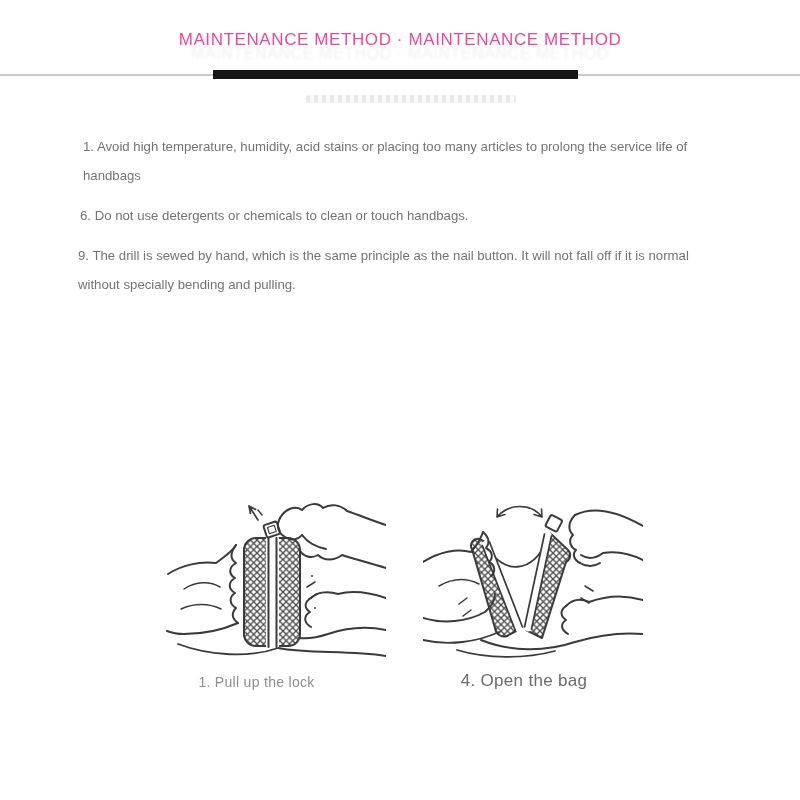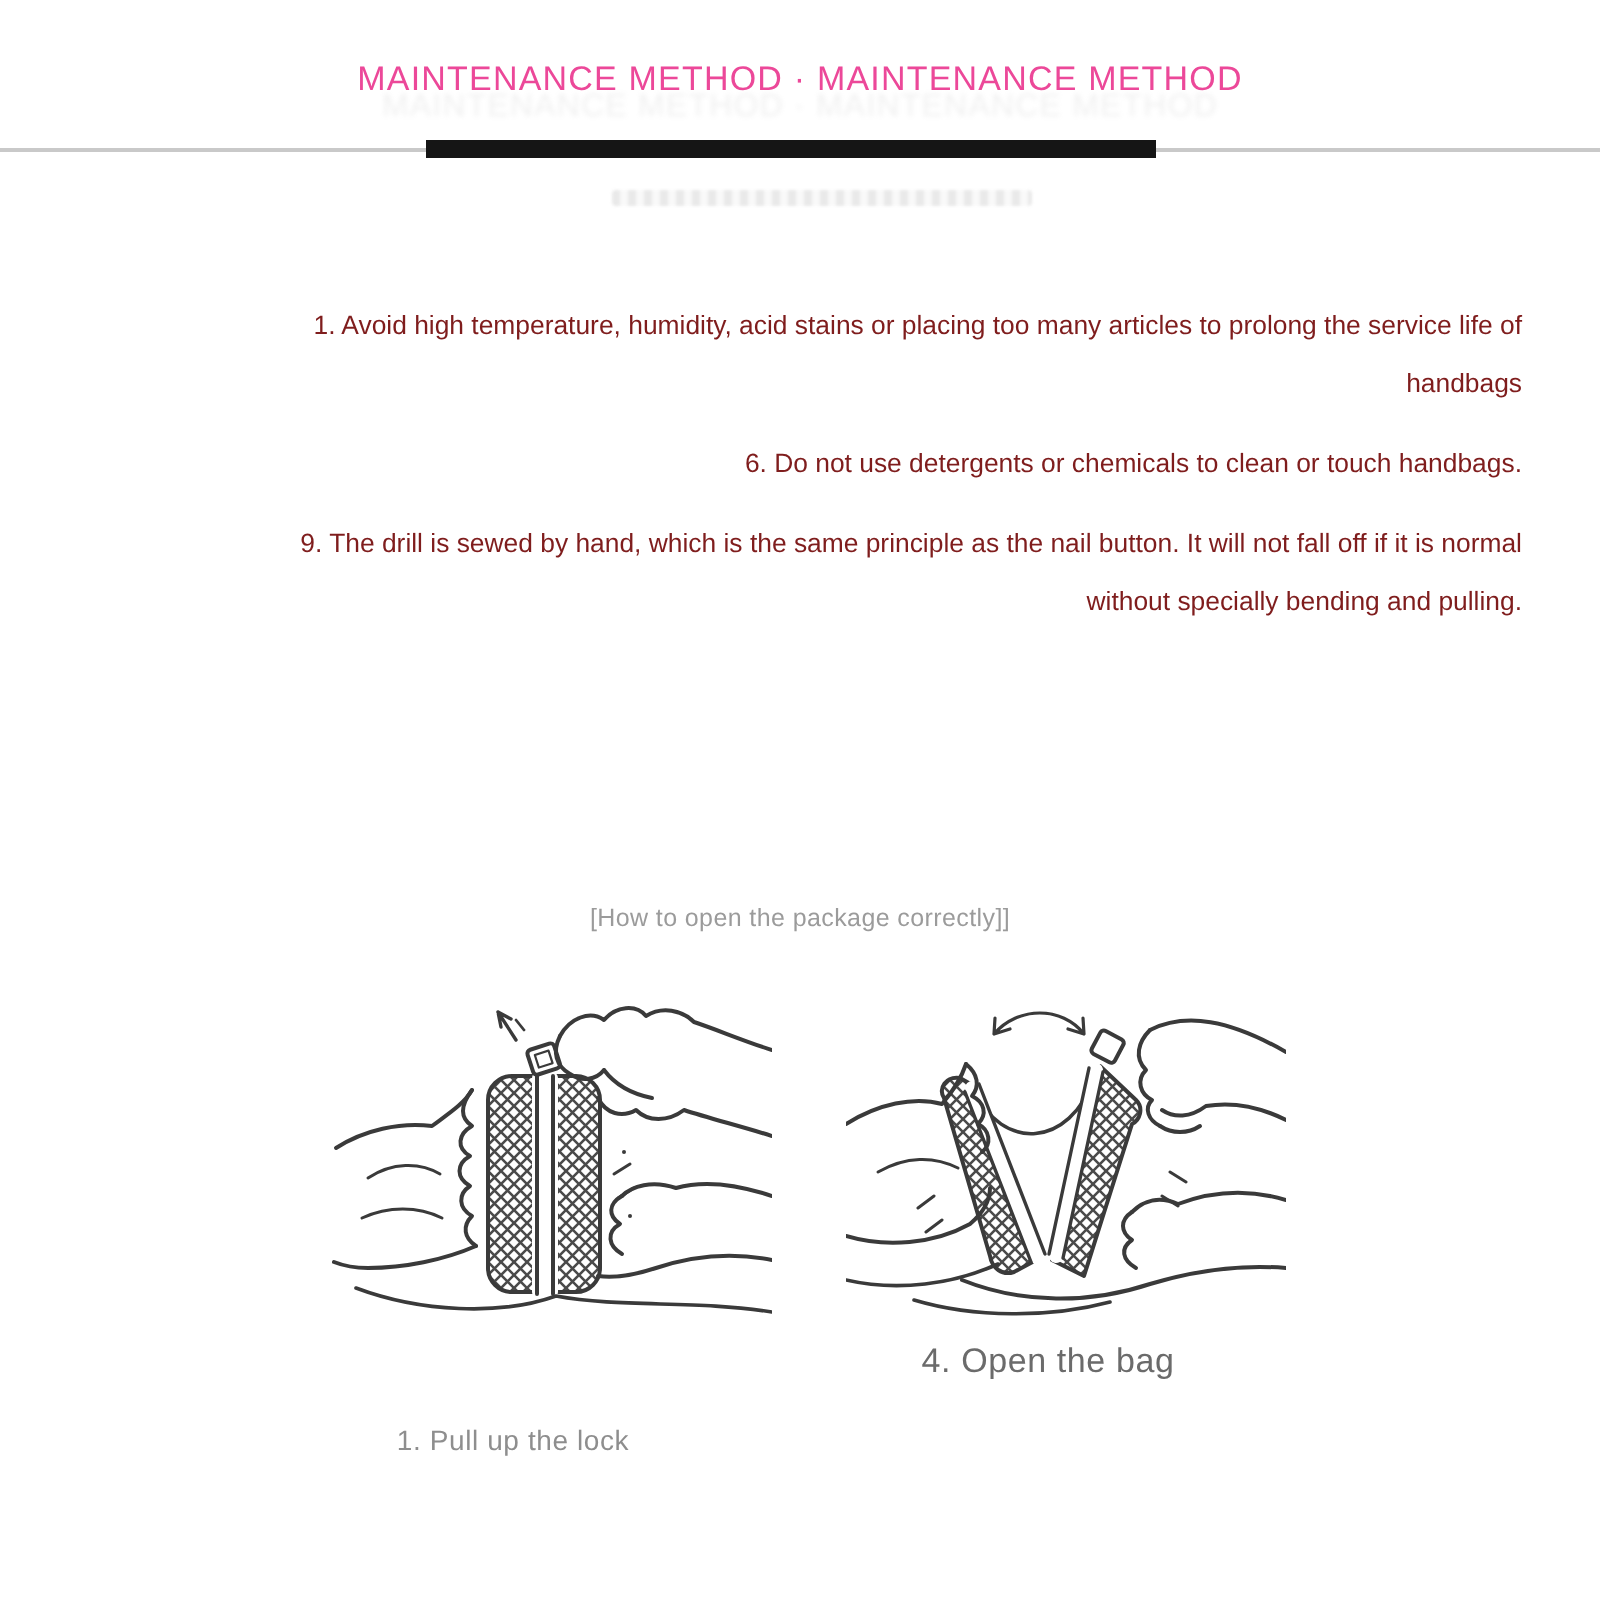--- a/index.html
+++ b/index.html
@@ -7,54 +7,53 @@
         font-family:"Liberation Sans",sans-serif;}
   .title{position:absolute;top:30px;left:0;width:100%;text-align:center;
          font-size:17px;letter-spacing:.6px;color:#ec4899;font-weight:500;}
   .ghost-title{position:absolute;top:45px;left:0;width:100%;text-align:center;
          font-size:16px;letter-spacing:.6px;color:#9a9a9a;opacity:.14;filter:blur(1.2px);font-weight:500;}
   .rule{position:absolute;top:74px;left:0;width:100%;height:2px;background:#c9c9c9;}
   .rule-bar{position:absolute;top:70px;left:213px;width:365px;height:9px;background:#151515;}
   .ghost-strip{position:absolute;top:95px;left:306px;width:210px;height:8px;border-radius:2px;
          background:repeating-linear-gradient(90deg,#e2e2e2 0 4px,#f7f7f7 4px 8px);
          filter:blur(.7px);opacity:.75;}
-  .care-list{position:absolute;top:132px;left:78px;width:667px;margin:16px;padding:0;
-         list-style:none;color:#7f1d1d;text-align:right;}
+  .care-list{position:absolute;top:132px;left:78px;width:667px;margin:0;padding:0;
+         list-style:none;color:#737373;}
   .care-item{font-size:13.2px;line-height:29px;margin:0 0 11px 0;white-space:pre-line;}
   .care-item:nth-child(1){margin-left:5px;}
   .care-item:nth-child(2){margin-left:2px;}
   .guide-heading{position:absolute;top:452px;left:0;width:100%;text-align:center;
          font-size:12.5px;color:#9b9b9b;letter-spacing:.2px;}
   .fig{position:absolute;top:488px;width:220px;height:180px;}
   .fig svg{width:100%;height:100%;display:block;}
   .fig-left{left:166px;}
   .fig-right{left:423px;}
   .cap{position:absolute;text-align:center;}
-  .cap-left{top:712px;left:149px;width:215px;font-size:14px;color:#8e8e8e;letter-spacing:.3px;}
+  .cap-left{top:674px;left:149px;width:215px;font-size:14px;color:#8e8e8e;letter-spacing:.3px;}
   .cap-right{top:671px;left:415px;width:218px;font-size:17px;color:#6b6b6b;letter-spacing:.3px;}
 </style>
 </head>
 <body>
 
 <div class="page">
 
   <div class="title">MAINTENANCE METHOD · MAINTENANCE METHOD</div>
   <div class="ghost-title">MAINTENANCE METHOD · MAINTENANCE METHOD</div>
   <div class="rule"></div>
   <div class="rule-bar"></div>
   <div class="ghost-strip"></div>
 
   <ol class="care-list">
     <li class="care-item">1. Avoid high temperature, humidity, acid stains or placing too many articles to prolong the service life of handbags</li>
     <li class="care-item">6. Do not use detergents or chemicals to clean or touch handbags.</li>
     <li class="care-item">9. The drill is sewed by hand, which is the same principle as the nail button. It will not fall off if it is normal
 without specially bending and pulling.</li>
   </ol>
 
-  <div class="guide-heading">[How to open the package correctly]]</div>
 
   <div class="fig fig-left">
     <svg viewBox="0 0 220 180" xmlns="http://www.w3.org/2000/svg">
       <defs>
         <pattern id="xh1" width="6.5" height="6.5" patternUnits="userSpaceOnUse">
           <rect width="6.5" height="6.5" fill="#ffffff"></rect>
           <path d="M0 0L6.5 6.5M6.5 0L0 6.5" stroke="#4a4a4a" stroke-width="1.3"></path>
         </pattern>
       </defs>
       <g stroke="#3a3a3a" fill="none" stroke-width="2" stroke-linecap="round" stroke-linejoin="round">

